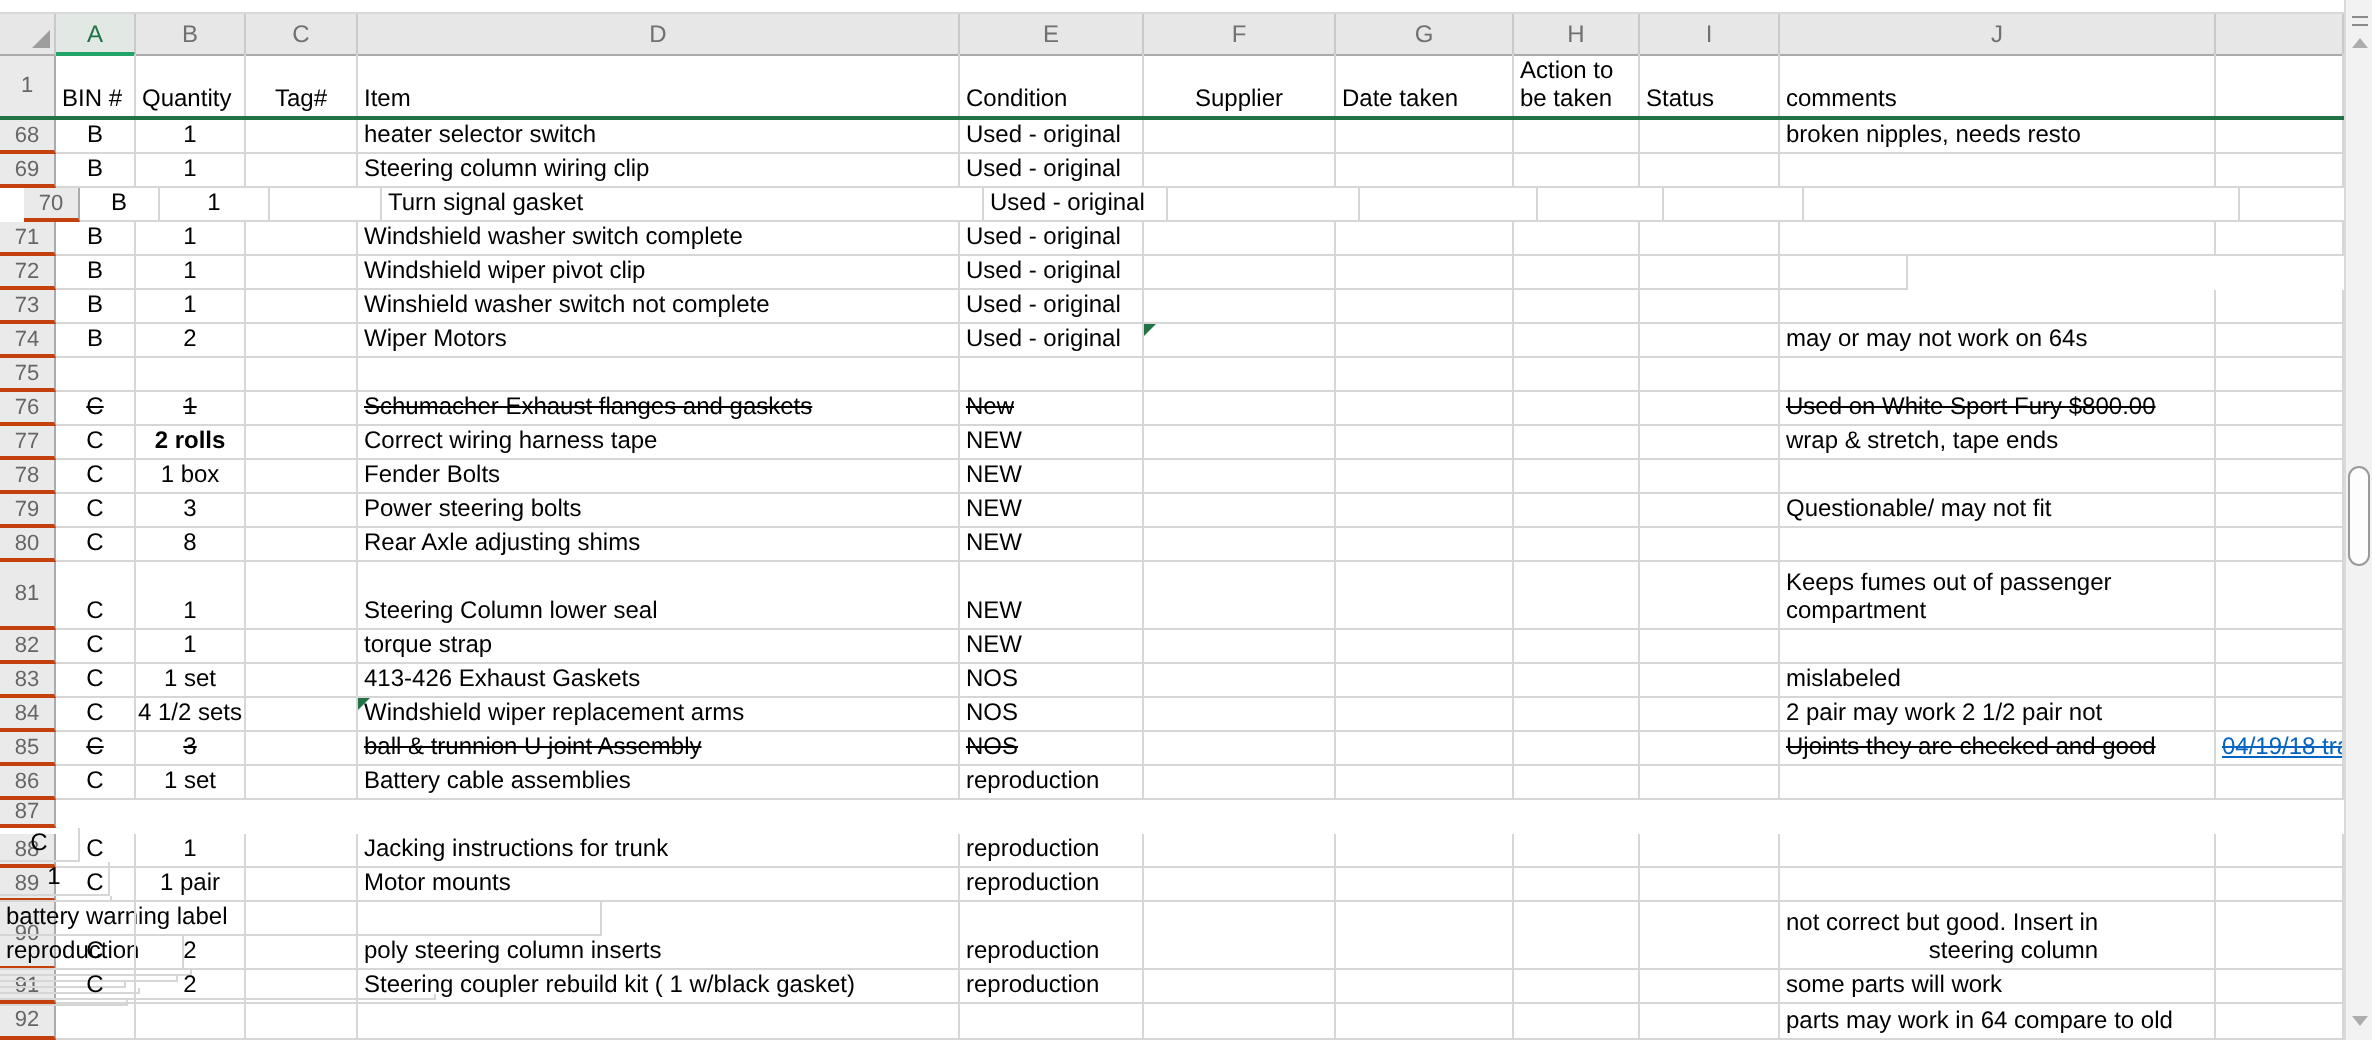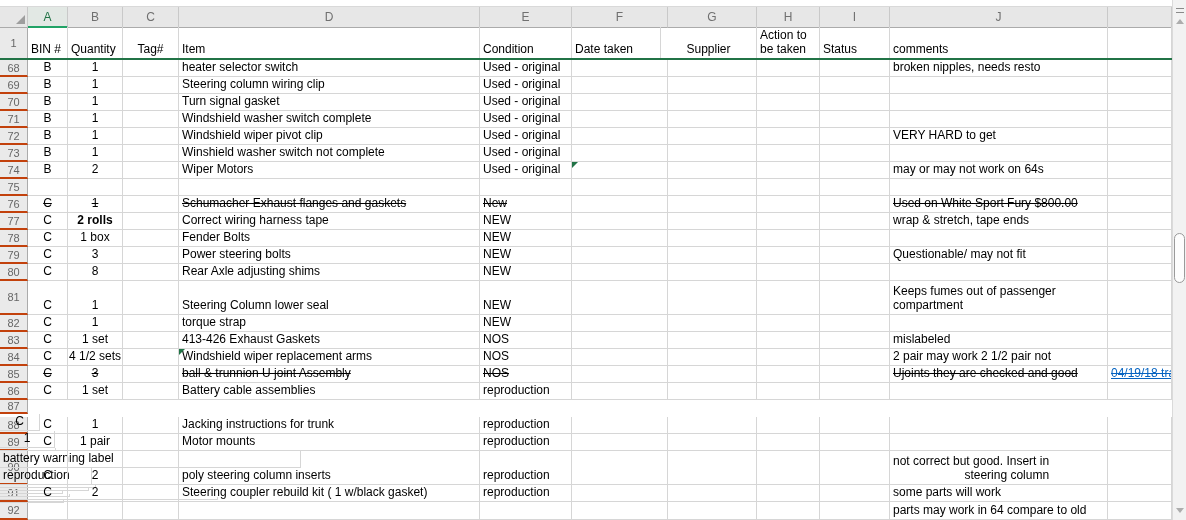--- a/index.html
+++ b/index.html
@@ -76,22 +76,22 @@
         <div class="ch" style="width: 64px;"></div>
       </div>
     <div id="grid">
         <div class="row hrow" style="height: 33px;">
           <div class="gut">1</div>
           <div class="cell" style="width: 40px;">BIN #</div>
           <div class="cell" style="width: 55px;">Quantity</div>
           <div class="cell c" style="width: 56px;">Tag#</div>
           <div class="cell" style="width: 301px;">Item</div>
           <div class="cell" style="width: 92px;">Condition</div>
+          <div class="cell c" style="width: 96px;">Supplier</div>
           <div class="cell" style="width: 89px;">Date taken</div>
-          <div class="cell c" style="width: 96px;">Supplier</div>
           <div class="cell wrap" style="width: 63px;">Action to
 be taken</div>
           <div class="cell" style="width: 70px;">Status</div>
           <div class="cell" style="width: 218px;">comments</div>
           <div class="cell" style="width: 64px;"></div>
         </div>
         <div class="row " style="height: 17px;">
           <div class="gut">68</div>
           <div class="cell c" style="width: 40px;">B</div>
           <div class="cell c" style="width: 55px;">1</div>
@@ -112,21 +112,21 @@
           <div class="cell c" style="width: 56px;"></div>
           <div class="cell" style="width: 301px;">Steering column wiring clip</div>
           <div class="cell" style="width: 92px;">Used - original</div>
           <div class="cell" style="width: 96px;"></div>
           <div class="cell" style="width: 89px;"></div>
           <div class="cell" style="width: 63px;"></div>
           <div class="cell" style="width: 70px;"></div>
           <div class="cell wrap" style="width: 218px;"></div>
           <div class="cell" style="width: 64px;"></div>
         </div>
-        <div class="row " style="height: 17px;">
+        <div class="row " style="height: 17px; margin-left: 12px;">
           <div class="gut">70</div>
           <div class="cell c" style="width: 40px;">B</div>
           <div class="cell c" style="width: 55px;">1</div>
           <div class="cell c" style="width: 56px;"></div>
           <div class="cell" style="width: 301px;">Turn signal gasket</div>
           <div class="cell" style="width: 92px;">Used - original</div>
           <div class="cell" style="width: 96px;"></div>
           <div class="cell" style="width: 89px;"></div>
           <div class="cell" style="width: 63px;"></div>
           <div class="cell" style="width: 70px;"></div>
@@ -151,21 +151,20 @@
           <div class="gut">72</div>
           <div class="cell c" style="width: 40px;">B</div>
           <div class="cell c" style="width: 55px;">1</div>
           <div class="cell c" style="width: 56px;"></div>
           <div class="cell" style="width: 301px;">Windshield wiper pivot clip</div>
           <div class="cell" style="width: 92px;">Used - original</div>
           <div class="cell" style="width: 96px;"></div>
           <div class="cell" style="width: 89px;"></div>
           <div class="cell" style="width: 63px;"></div>
           <div class="cell" style="width: 70px;"></div>
-          <div class="cell wrap" style="width: 218px;">VERY HARD to get</div>
           <div class="cell" style="width: 64px;"></div>
         </div>
         <div class="row " style="height: 17px;">
           <div class="gut">73</div>
           <div class="cell c" style="width: 40px;">B</div>
           <div class="cell c" style="width: 55px;">1</div>
           <div class="cell c" style="width: 56px;"></div>
           <div class="cell" style="width: 301px;">Winshield washer switch not complete</div>
           <div class="cell" style="width: 92px;">Used - original</div>
           <div class="cell" style="width: 96px;"></div>

